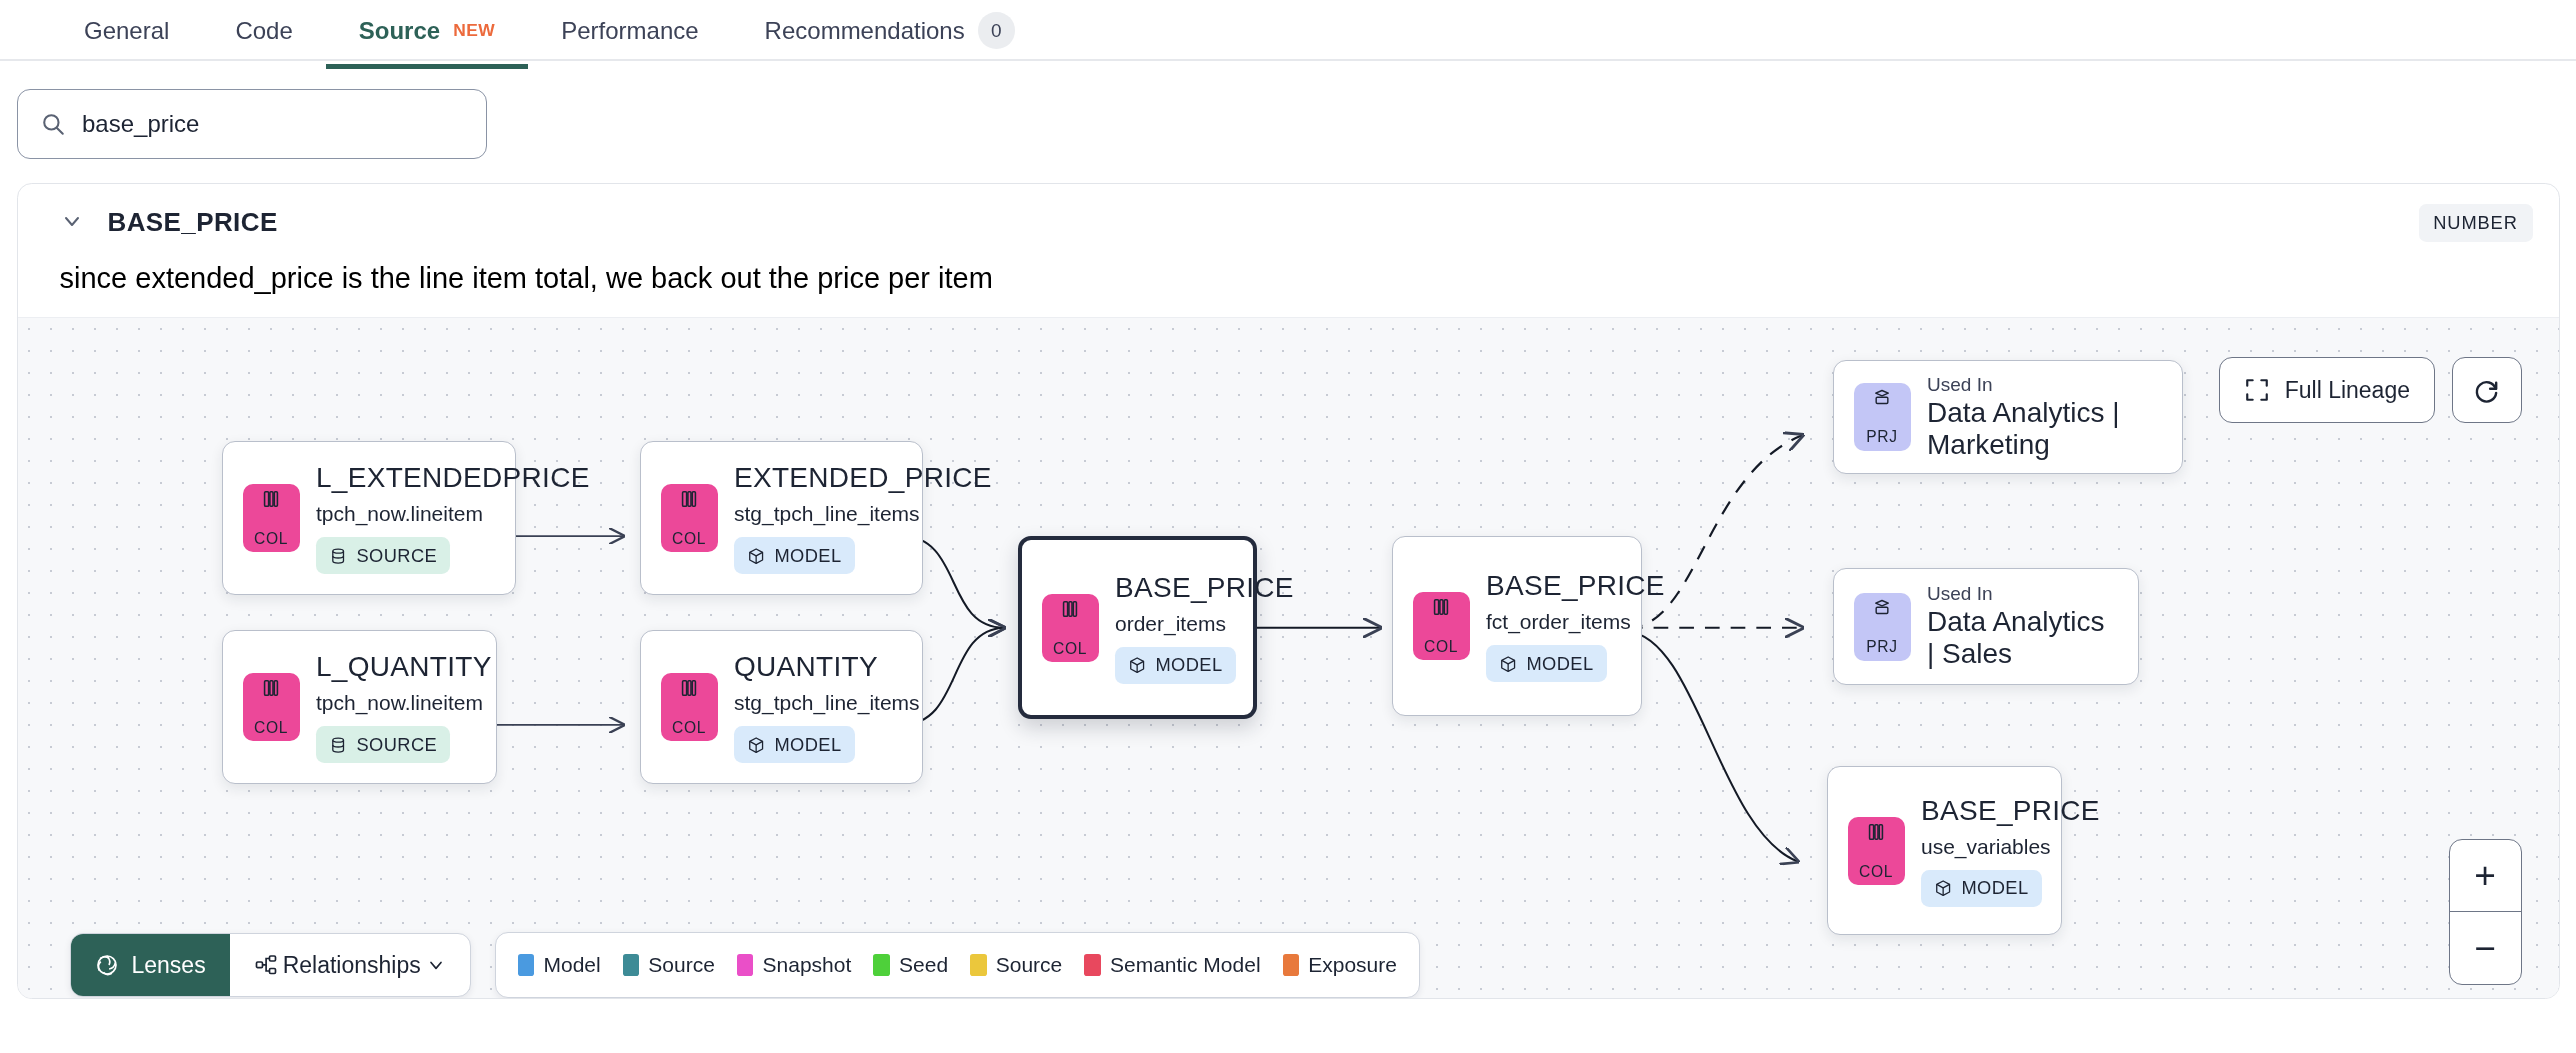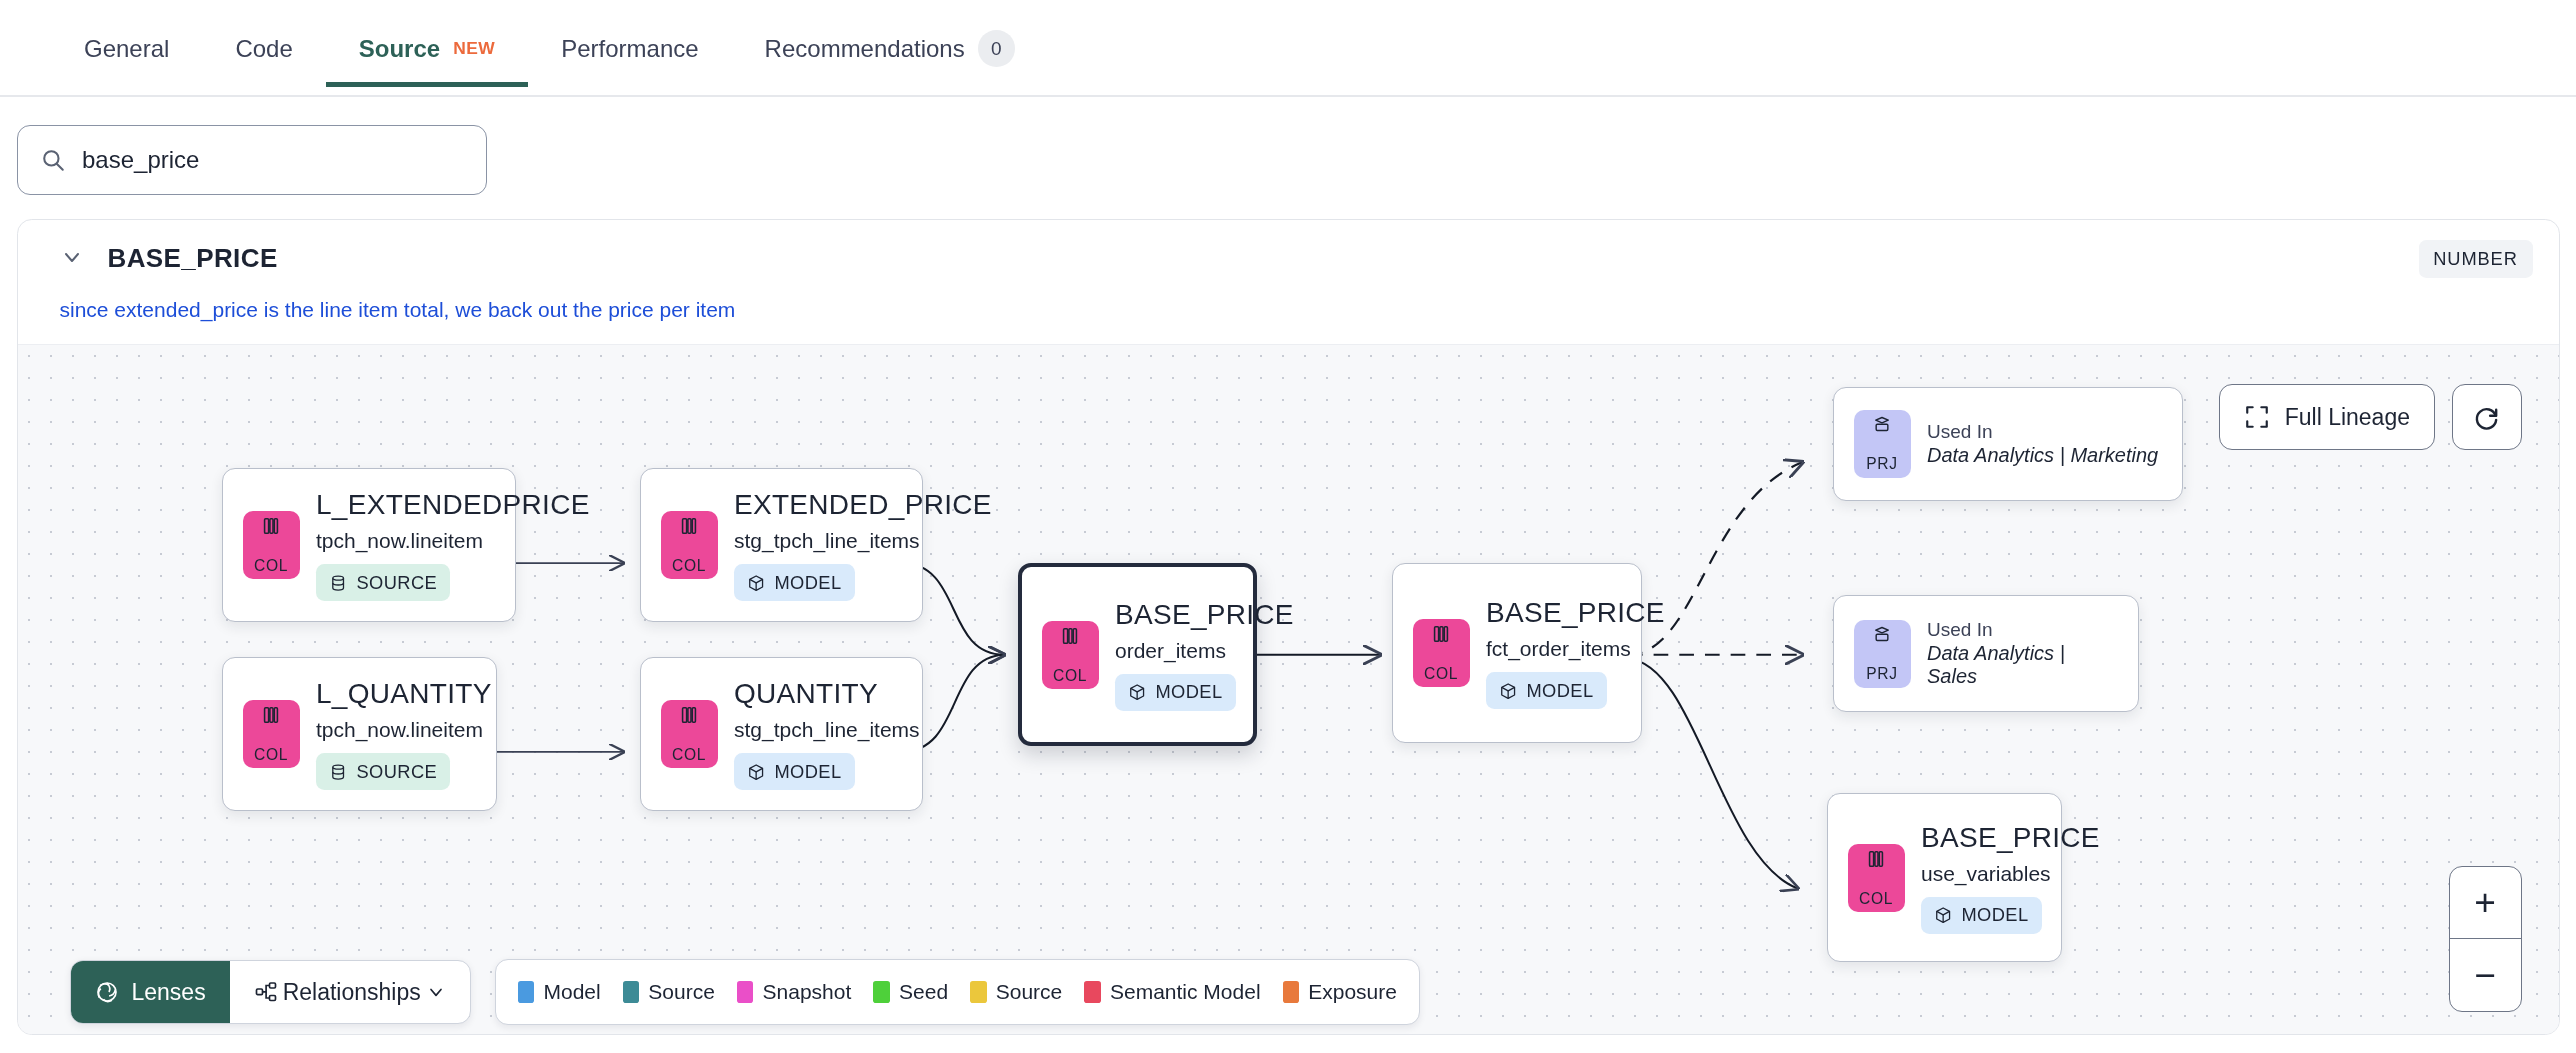--- a/index.html
+++ b/index.html
@@ -6,21 +6,21 @@
   html, body {
     width: 2576px; height: 1053px;
     background: #ffffff;
     font-family: "Liberation Sans", sans-serif;
     overflow: hidden;
   }
 
   
   .tabbar {
     position: relative;
-    height: 97px;
+    height: 61px;
     display: flex;
     align-items: center;
     padding-left: 51px;
     gap: 0;
   }
   .tabbar::after {
     content: "";
     position: absolute; left: 0; right: 0; bottom: 0;
     height: 1.8px; background: #e6e8ec;
   }
@@ -75,21 +75,21 @@
   }
   .chev { color: #5a6273; font-size: 24px; line-height: 1; cursor: pointer; }
   .colname { font-size: 26px; font-weight: 600; color: #1d2433; letter-spacing: 0.4px; }
   .typebadge {
     margin-left: auto;
     background: #f1f3f6; color: #1d2433;
     font-size: 18.3px; letter-spacing: 0.9px;
     padding: 8.3px 14.7px; border-radius: 7.3px;
   }
   .coldesc {
-    font-size: 21px; color: #1d4ed8;
+    font-size: 29px; color: #000000;
     padding: 20px 26px 22px 42px;
   }
 
   
   .canvas {
     position: relative;
     height: 725px;
     background-color: #f7f8fa;
     background-image: radial-gradient(#c7cbd4 1.5px, transparent 1.5px);
     background-size: 22px 22px;
@@ -117,21 +117,21 @@
     align-items: center; justify-content: center;
     gap: 20px; flex: none;
     margin-left: 20px;
   }
   .badge-col { background: #ec4899; }
   .badge-prj { background: #c3c6f6; }
   .badge-lbl { font-size: 15.6px; color: #1d2433; letter-spacing: 0.6px; }
   .node-body { padding: 0 22px 0 16.5px; }
   .node-title { font-size: 28px; color: #1d2433; margin-bottom: 8.3px; letter-spacing: 0.3px; }
   .node-sub   { font-size: 21px; color: #1d2433; }
-  .node-sub2  { font-size: 20px; color: #1d2433; margin-top: 1px; font-style: italic; }
+  .node-sub2  { font-size: 28px; color: #1d2433; margin-top: 1px; }
   .node-sub0  { font-size: 19px; color: #3c4257; }
   .pill {
     display: inline-flex; align-items: center; gap: 9.2px;
     border-radius: 8.3px; padding: 7.3px 13px; margin-top: 11px;
     font-size: 18.3px; color: #1d2433; letter-spacing: 0.4px;
   }
   .pill-source { background: #d9f0e7; }
   .pill-model  { background: #d9eafb; }
 
   

